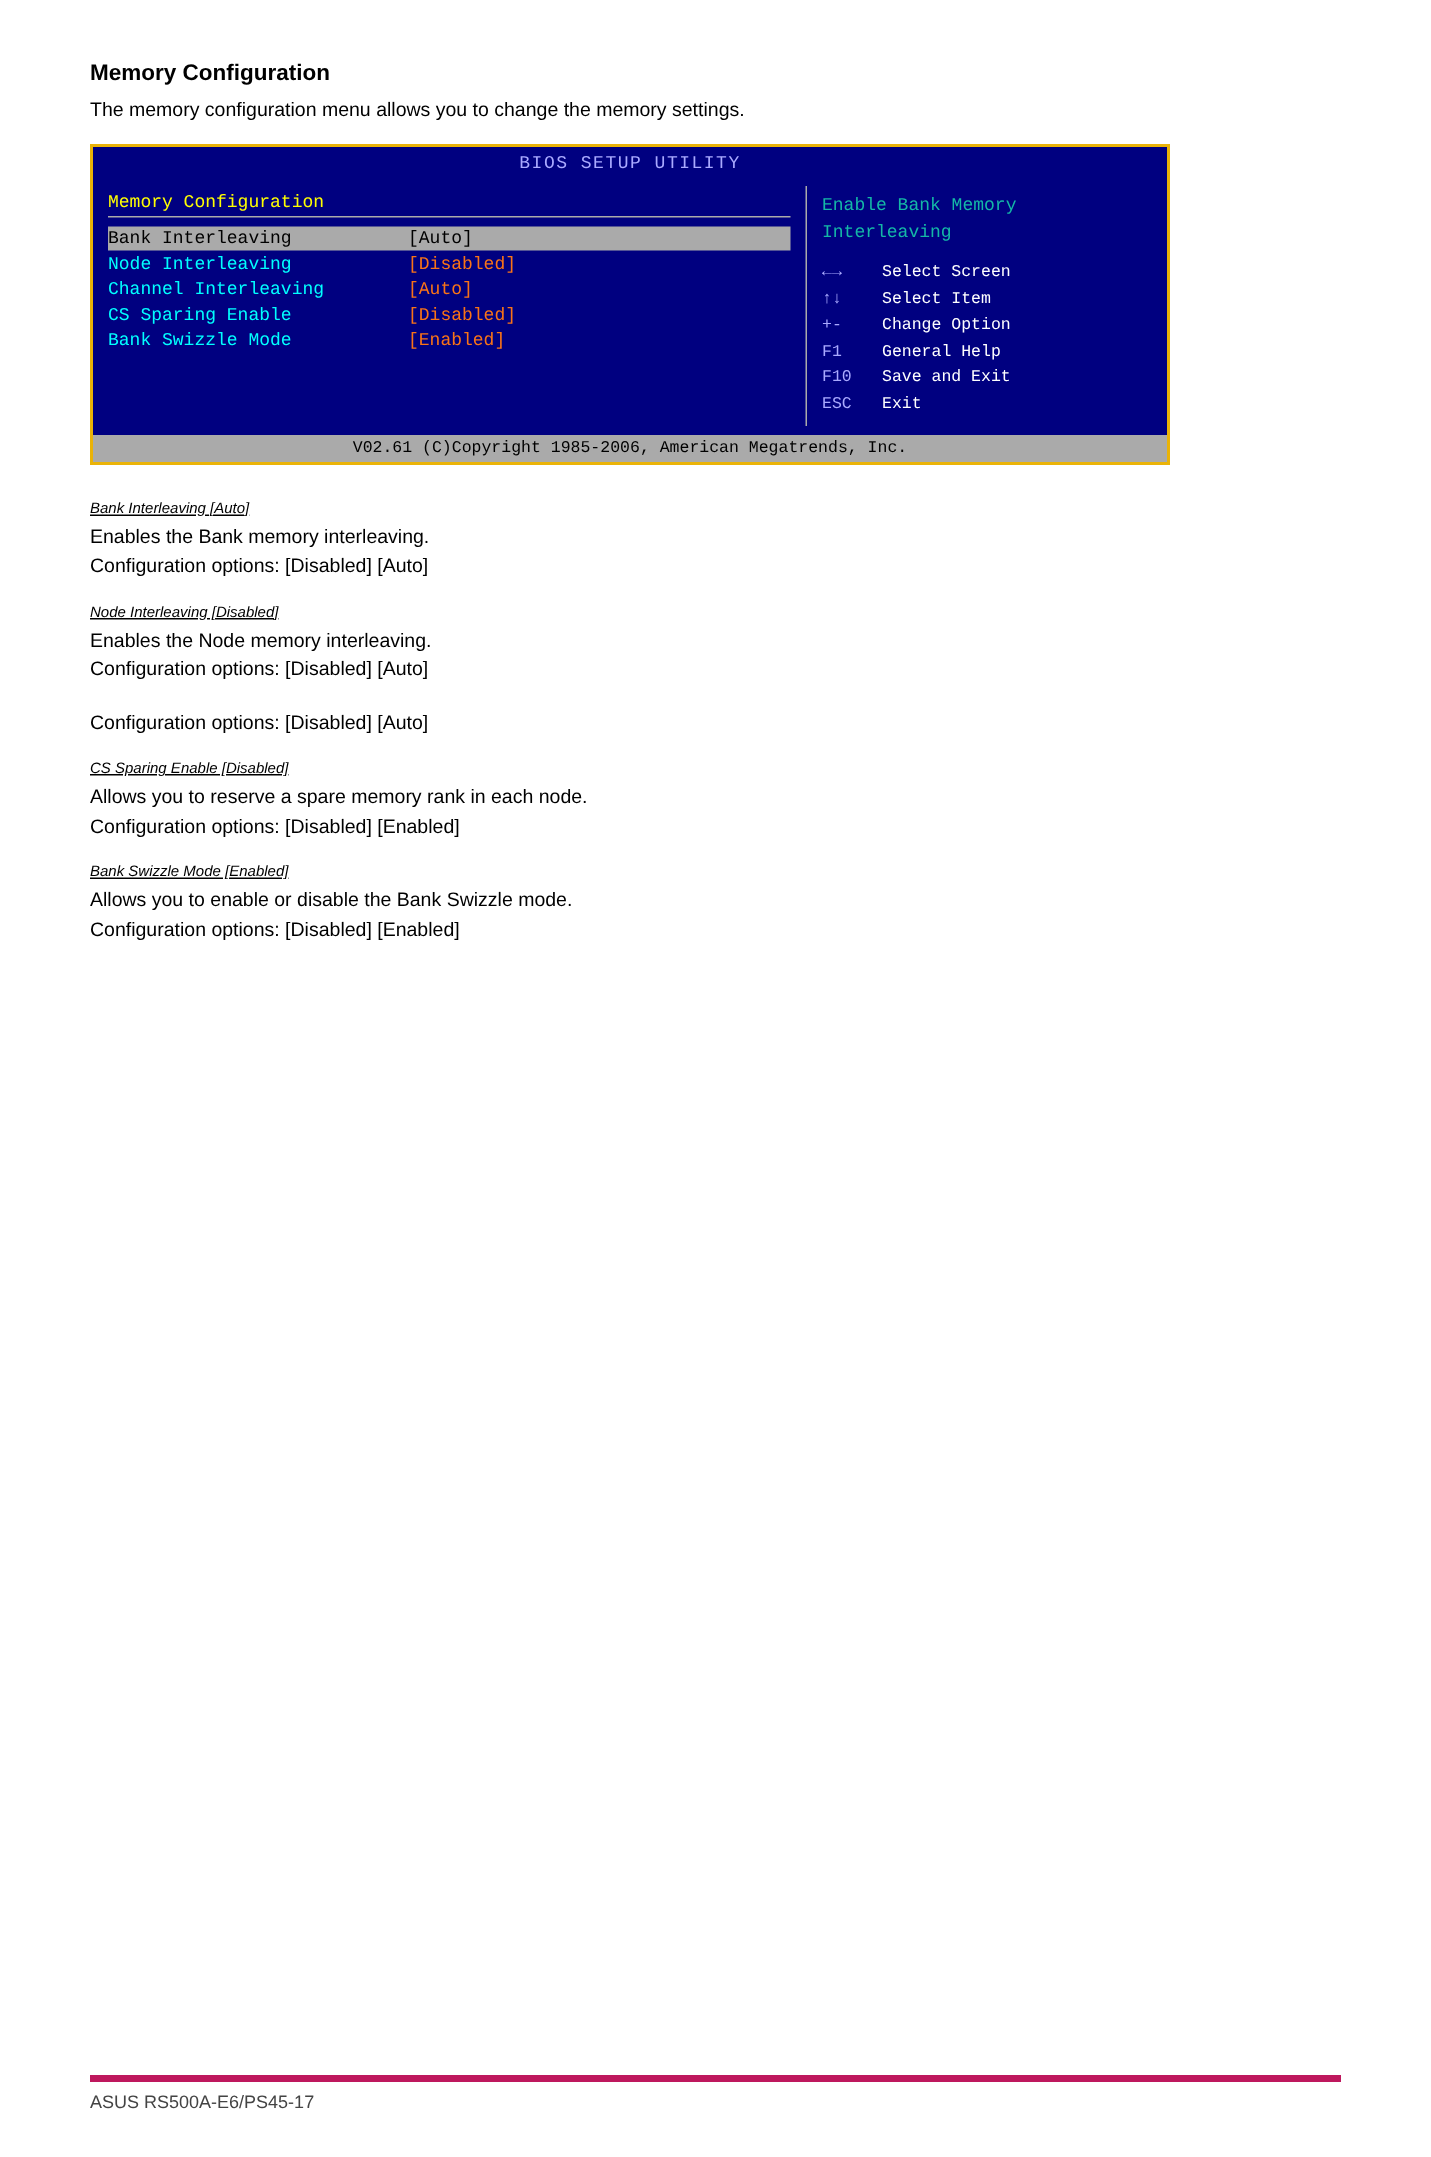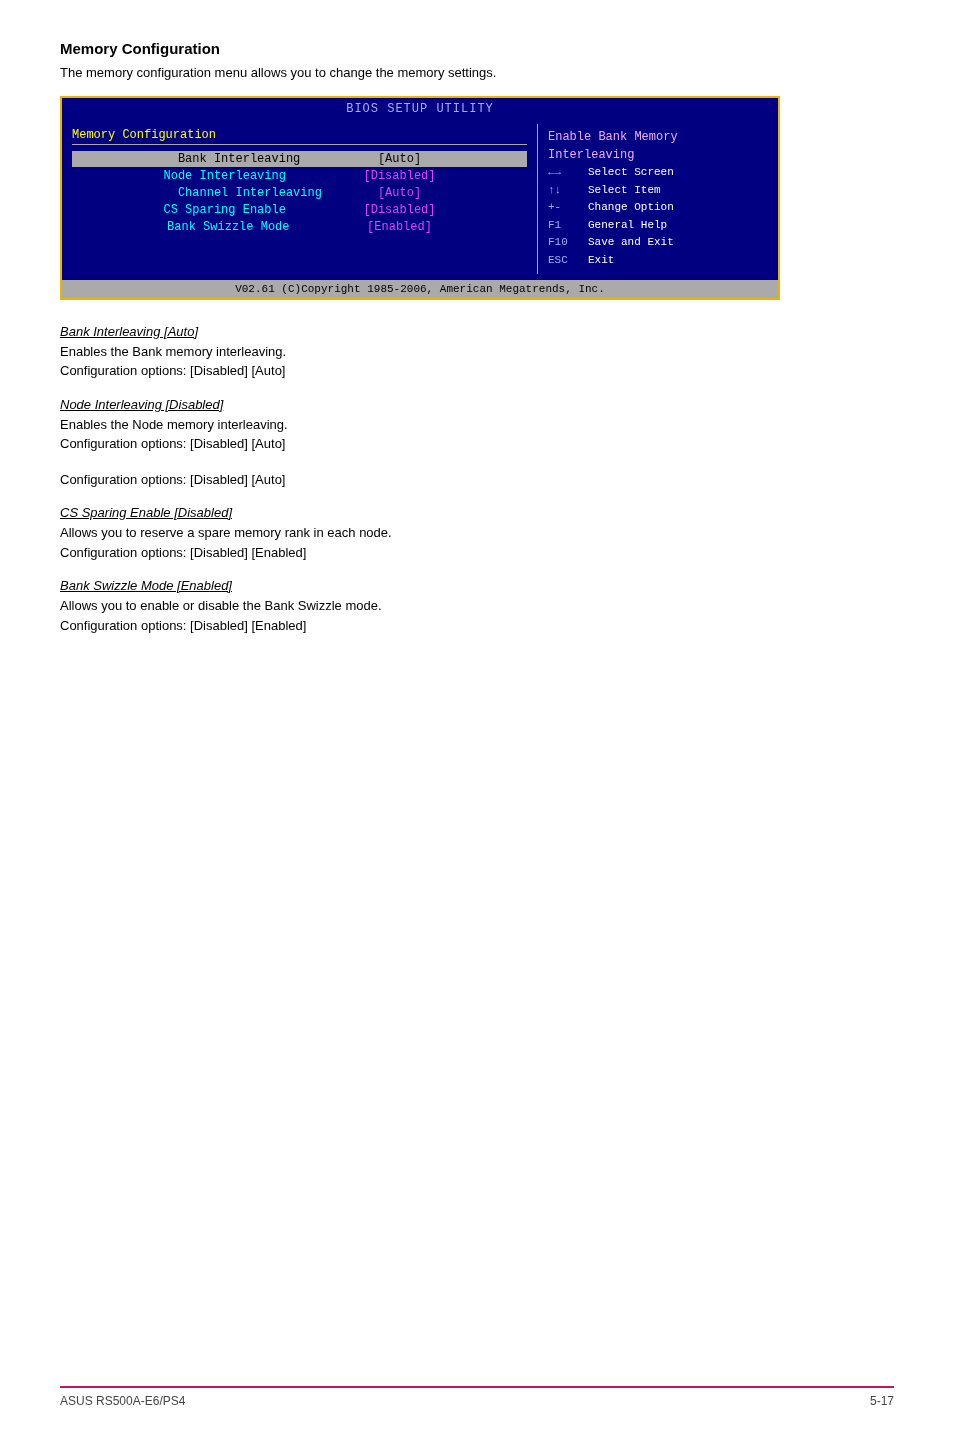--- a/index.html
+++ b/index.html
@@ -91,46 +91,46 @@
       padding-bottom: 2px;
     }
 
     .bios-menu-item {
       display: flex;
       font-family: 'Courier New', Courier, monospace;
       font-size: 12px;
       color: #00ffff;
       margin-bottom: 1px;
       padding: 1px 0;
-      justify-content: center;
     }
 
     .bios-menu-item.selected {
       background: #aaaaaa;
       color: #000;
     }
 
     .bios-menu-label {
       width: 200px;
       flex-shrink: 0;
     }
 
     .bios-menu-value {
-      color: #d946ef;
+      color: #f97316;
     }
 
     .bios-menu-item.selected .bios-menu-value {
       color: #000;
     }
 
     .bios-help-text {
-      color: #f0abfc;
+      color: #14b8a6;
       font-family: 'Courier New', Courier, monospace;
       font-size: 12px;
       line-height: 1.5;
+      margin-bottom: 10px;
     }
 
     .bios-legend {
       margin-top: auto;
       font-family: 'Courier New', Courier, monospace;
       font-size: 11px;
       color: #fff;
       line-height: 1.6;
     }
 
@@ -161,39 +161,38 @@
       margin-top: 24px;
     }
 
     .desc-item {
       margin-bottom: 16px;
     }
 
     .desc-item-title {
       font-style: italic;
       text-decoration: underline;
-      font-size: 13px;
+      font-size: 10px;
       margin-bottom: 3px;
     }
 
     .desc-item-text {
       font-size: 13px;
       line-height: 1.5;
     }
 
     
     .page-footer {
       position: fixed;
       bottom: 30px;
       left: 60px;
       right: 60px;
-      border-top: 2px solid #be185d;
+      border-top: 5px solid #be185d;
       padding-top: 6px;
       display: flex;
-      justify-content: space-between;
       font-size: 12px;
       color: #444;
     }
   </style>
 </head>
 <body>
 
 <div class="page-title">Memory Configuration</div>
 <div class="page-intro">The memory configuration menu allows you to change the memory settings.</div>
 

